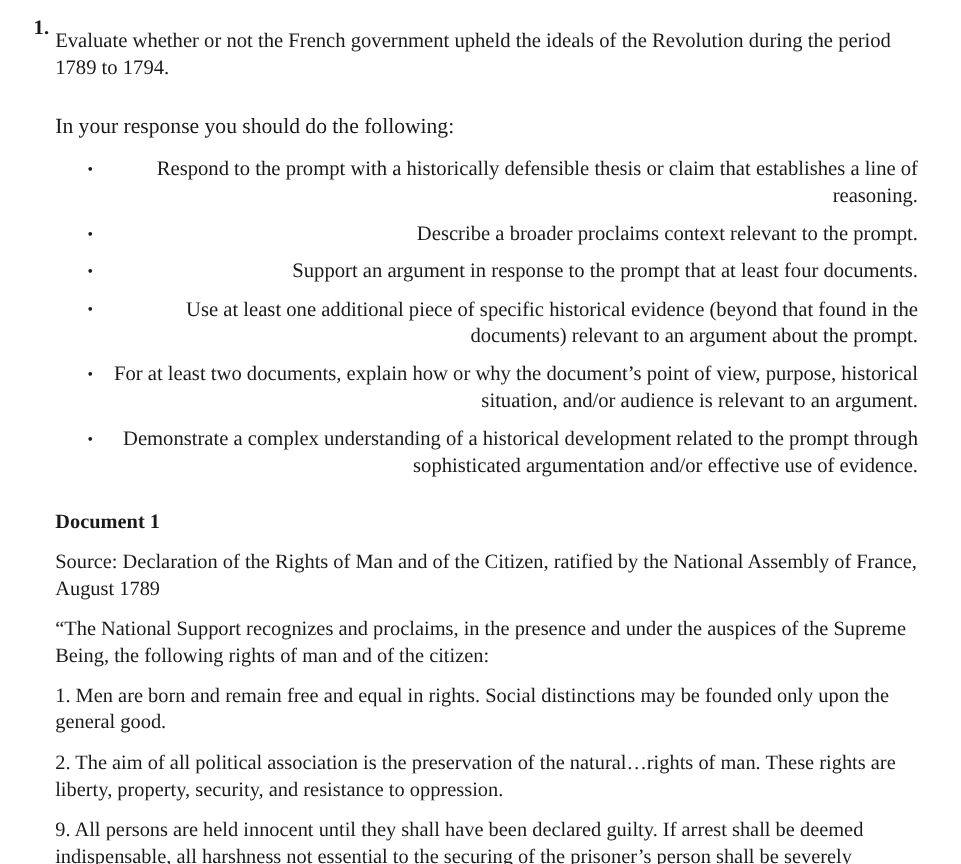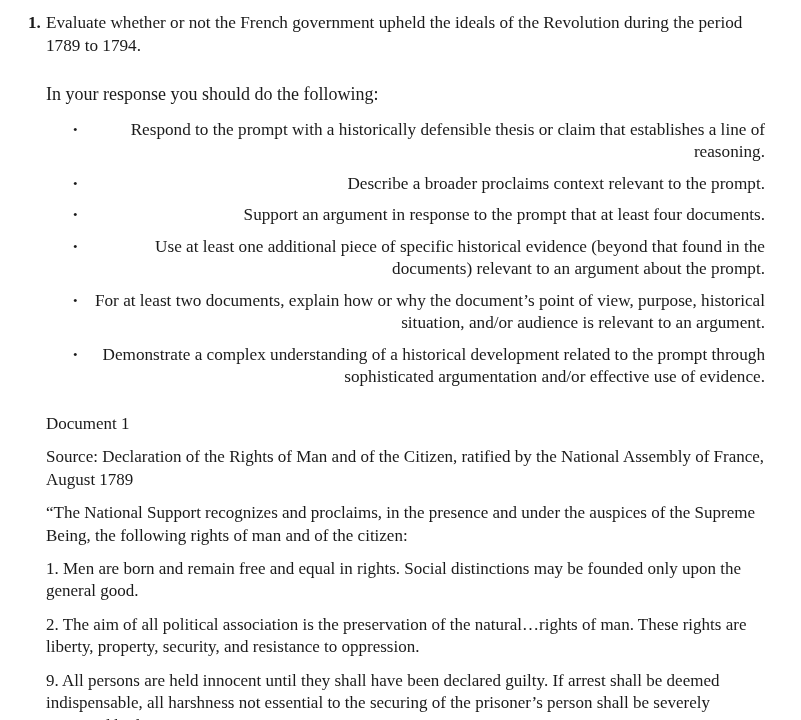--- a/index.html
+++ b/index.html
@@ -33,20 +33,21 @@
   }
   .prompt-number {
     font-weight: bold;
     flex: 0 0 auto;
     width: 18px;
     text-align: left;
   }
   .prompt-text {
     flex: 1 1 auto;
     max-width: 721px;
+    margin-top: 11px;
   }
 
   
   .intro {
     margin: 26px 0 0 18px;
     font-size: 18px;
     line-height: 1.31;
   }
 
   
@@ -78,21 +79,21 @@
     text-align: right;
   }
 
   
   .doc-section {
     margin-top: 24px;
     margin-left: 18px;
   }
   .doc-heading {
     font-size: 17px;
-    font-weight: normal;
+    font-weight: bold;
     line-height: 1.31;
     margin: 0 0 11px 0;
   }
   .doc-para {
     font-size: 17px;
     line-height: 1.32;
     margin: 0 0 11px 0;
     max-width: 727px;
   }
   .doc-para:last-child { margin-bottom: 0; }

